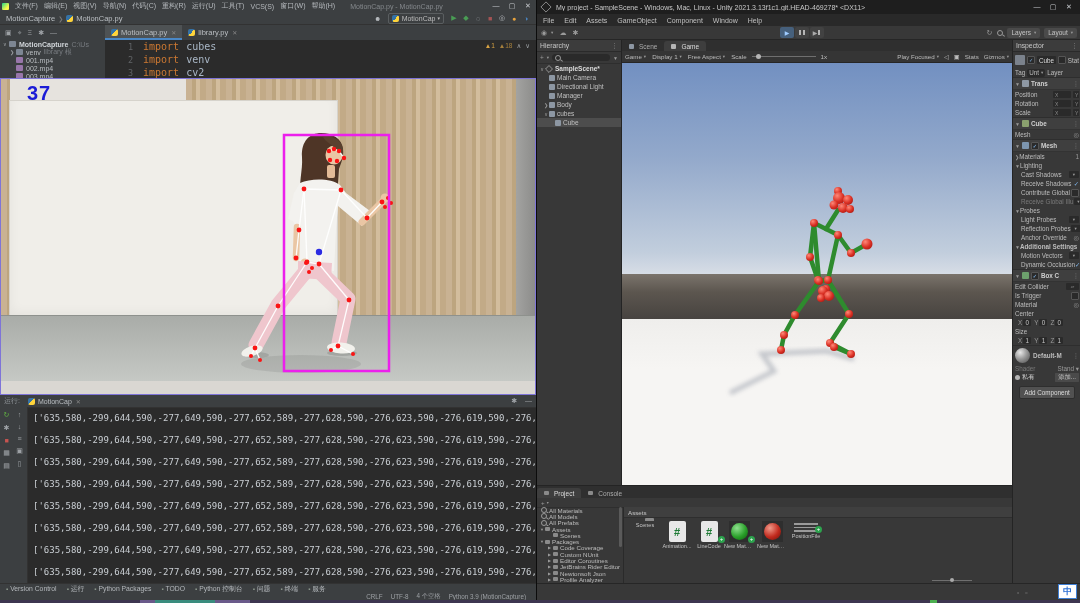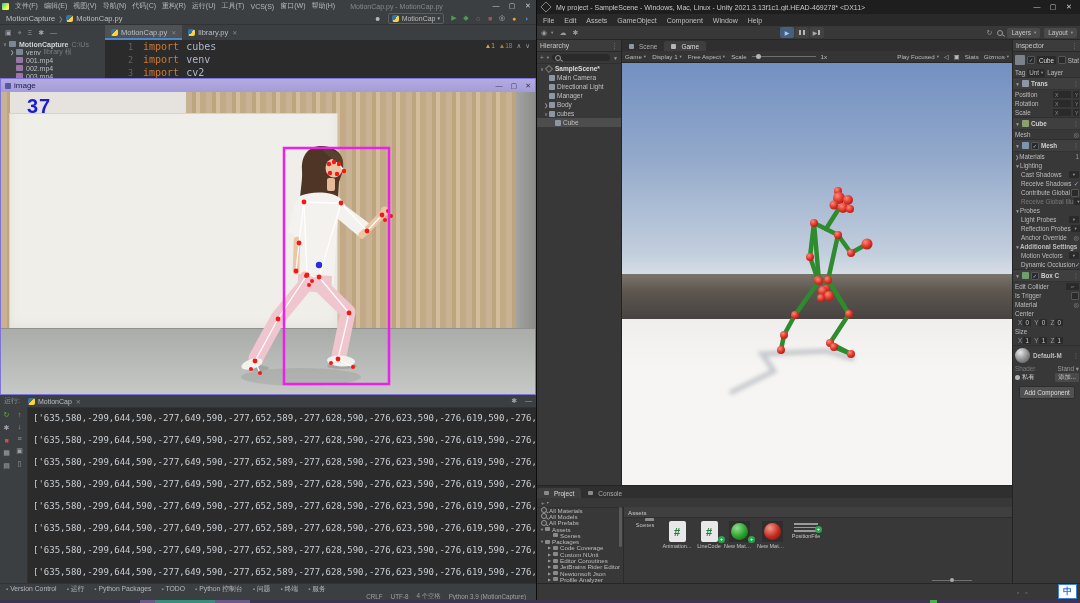--- a/index.html
+++ b/index.html
@@ -270,29 +270,20 @@
         </div>
       <div class="emarks">
         <span><i>▲</i><span>1</span></span>
         <span style="opacity:.7;"><i>▲</i><span>18</span></span>
         <span class="chev">∧</span>
           <span class="chev">∨</span>
       </div>
     </div>
 
     <div id="imagewin" class="abs">
-      <div class="iw-title">
-        <i class="iw-ic"></i>
-        <span>image</span>
-        <span class="iw-ctl">
-            <i>—</i>
-            <i>▢</i>
-            <i>✕</i>
-          </span>
-      </div>
       <div class="iw-content">
         <div class="curtain" style="left:185px;top:0;width:349px;height:244px;"></div>
         <div class="curtain" style="left:0;top:0;width:9px;height:240px;"></div>
         <div class="whiteboard"></div>
         <div class="grayband"></div>
         <div class="photofloor"></div>
 
         <svg class="abs" style="left:0;top:0;" width="534" height="302" viewBox="0 0 534 302">
           <ellipse cx="300" cy="285" rx="60" ry="9" fill="#000" opacity="0.08"></ellipse>
           <ellipse cx="255" cy="276" rx="13" ry="3" fill="#000" opacity="0.12"></ellipse>

